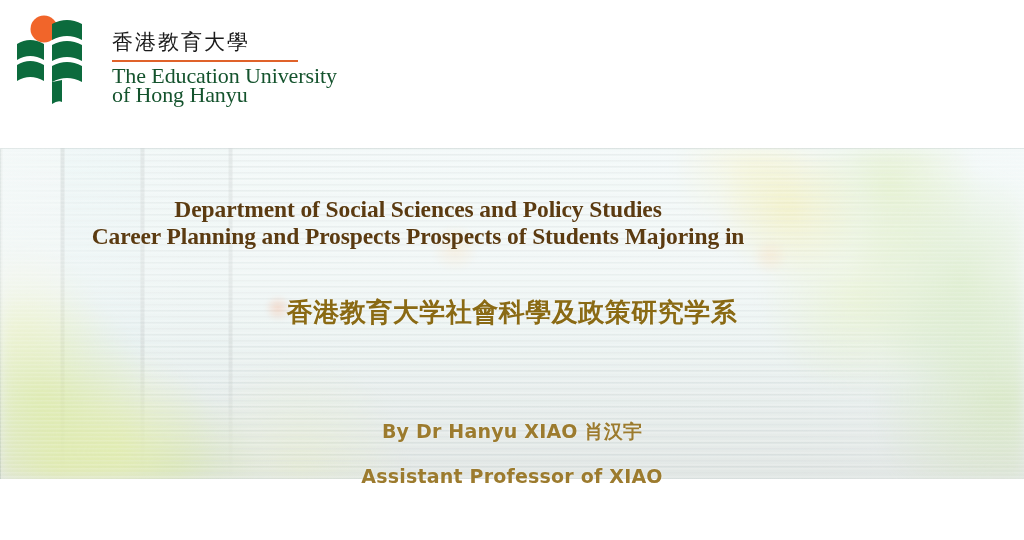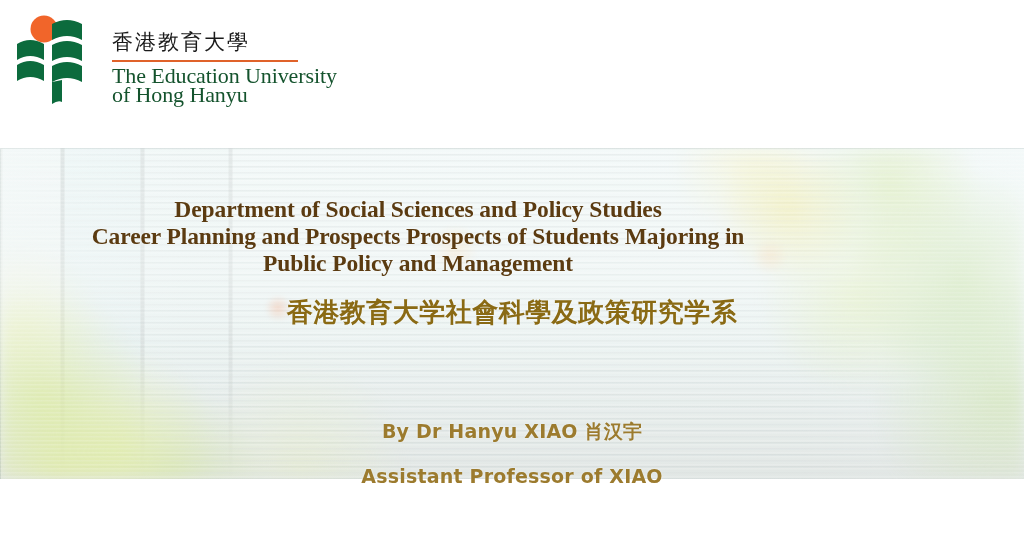--- a/index.html
+++ b/index.html
@@ -415,21 +415,20 @@
     <div class="layer bg-warm-dots"></div>
     <div class="layer bg-veil"></div>
     <div class="layer bg-scan"></div>
   </div>
 
   <div class="title-block">
 
     <div class="title-en">
       <span class="ln">Department of Social Sciences and Policy Studies</span>
       <span class="ln">Career Planning and Prospects Prospects of Students Majoring in</span>
-      <span class="ln">Public Policy and Management</span>
     </div>
 
     <div class="title-cn">
       <span class="ln">香港教育大学社會科學及政策研究学系</span>
     </div>
 
     <div class="byline">
       <span class="ln">By Dr Hanyu XIAO 肖汉宇</span>
       <span class="ln">Assistant Professor of XIAO</span>
     </div>

